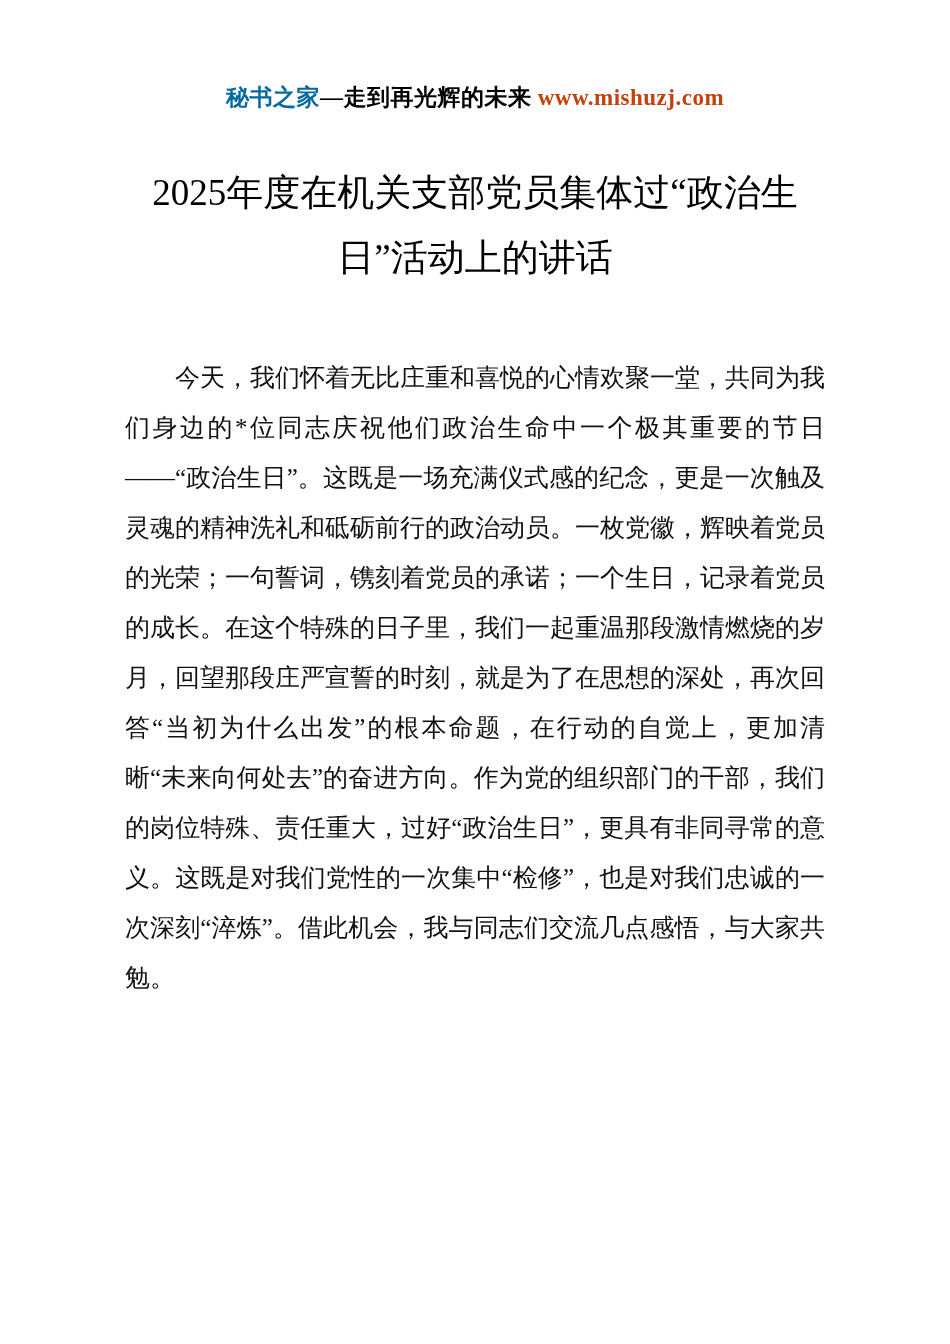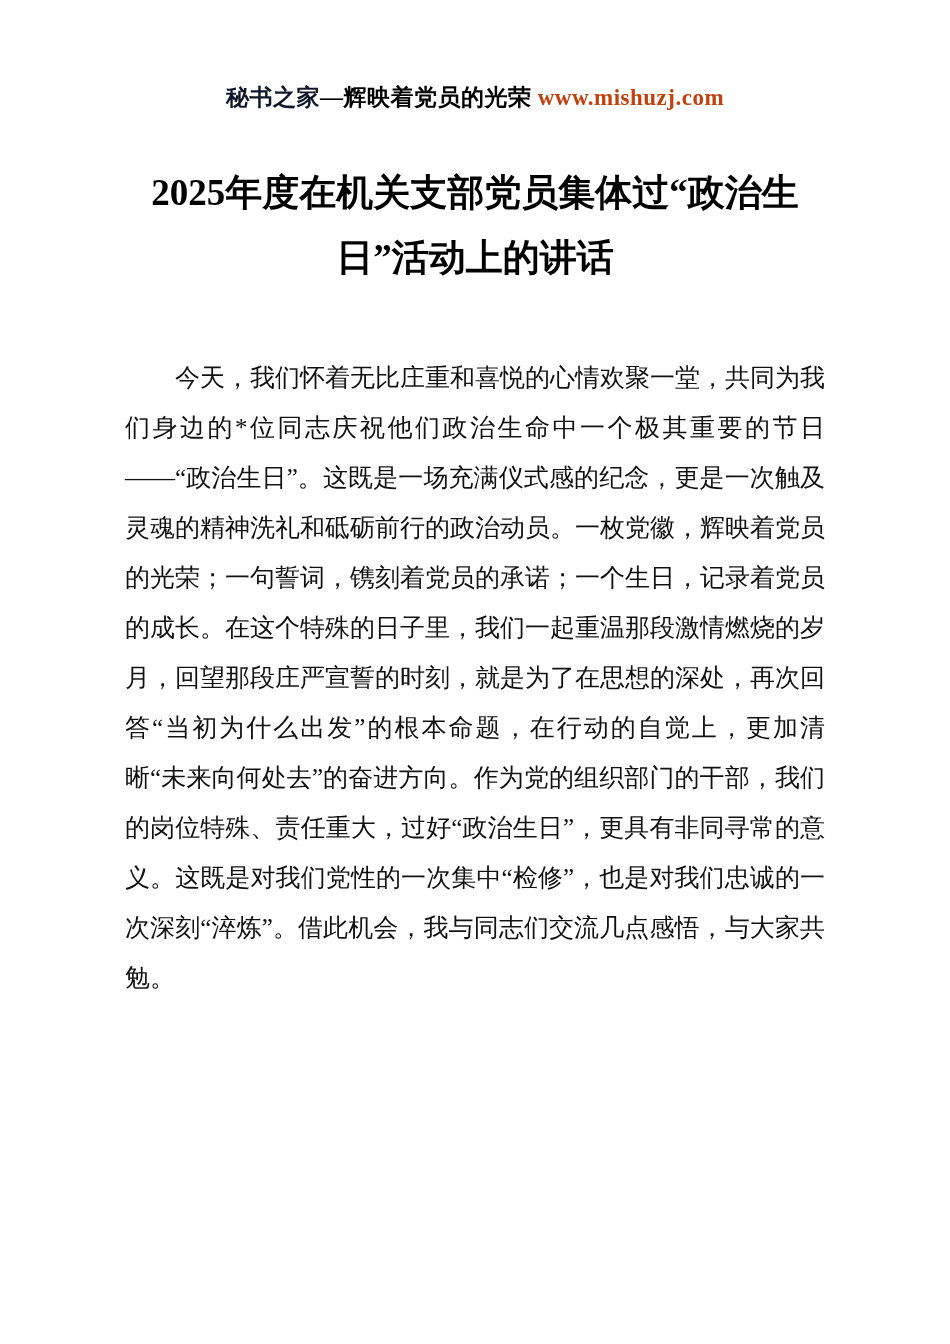--- a/index.html
+++ b/index.html
@@ -19,33 +19,33 @@
   }
   .site-header {
     text-align: center;
     font-size: 23px;
     font-weight: bold;
     letter-spacing: 0.5px;
     margin-bottom: 48px;
     white-space: nowrap;
   }
   .site-name {
-    color: #0f172a;
+    color: #0369a1;
   }
   .site-tagline {
     color: #000000;
   }
   .site-url {
     color: #c2410c;
     text-decoration: none;
     cursor: pointer;
   }
   .doc-title {
     font-size: 37px;
-    font-weight: bold;
+    font-weight: normal;
     text-align: center;
     line-height: 1.75;
     margin: 0 10px 62px 10px;
     color: #000000;
   }
   .para {
     font-size: 25px;
     line-height: 2.0;
     text-align: justify;
     text-indent: 2em;
@@ -55,21 +55,21 @@
   .para.bold {
     font-weight: bold;
   }
 </style>
 </head>
 <body>
 
 <div class="page">
 
   <div class="site-header">
-    <span class="site-name">秘书之家</span><span class="site-tagline">—辉映着党员的光荣 </span><a class="site-url">www.mishuzj.com</a>
+    <span class="site-name">秘书之家</span><span class="site-tagline">—走到再光辉的未来 </span><a class="site-url">www.mishuzj.com</a>
   </div>
 
   <h1 class="doc-title">2025年度在机关支部党员集体过“政治生日”活动上的讲话</h1>
 
   <p class="para">今天，我们怀着无比庄重和喜悦的心情欢聚一堂，共同为我们身边的*位同志庆祝他们政治生命中一个极其重要的节日——“政治生日”。这既是一场充满仪式感的纪念，更是一次触及灵魂的精神洗礼和砥砺前行的政治动员。一枚党徽，辉映着党员的光荣；一句誓词，镌刻着党员的承诺；一个生日，记录着党员的成长。在这个特殊的日子里，我们一起重温那段激情燃烧的岁月，回望那段庄严宣誓的时刻，就是为了在思想的深处，再次回答“当初为什么出发”的根本命题，在行动的自觉上，更加清晰“未来向何处去”的奋进方向。作为党的组织部门的干部，我们的岗位特殊、责任重大，过好“政治生日”，更具有非同寻常的意义。这既是对我们党性的一次集中“检修”，也是对我们忠诚的一次深刻“淬炼”。借此机会，我与同志们交流几点感悟，与大家共勉。</p>
 
 
 
 </div>
 

